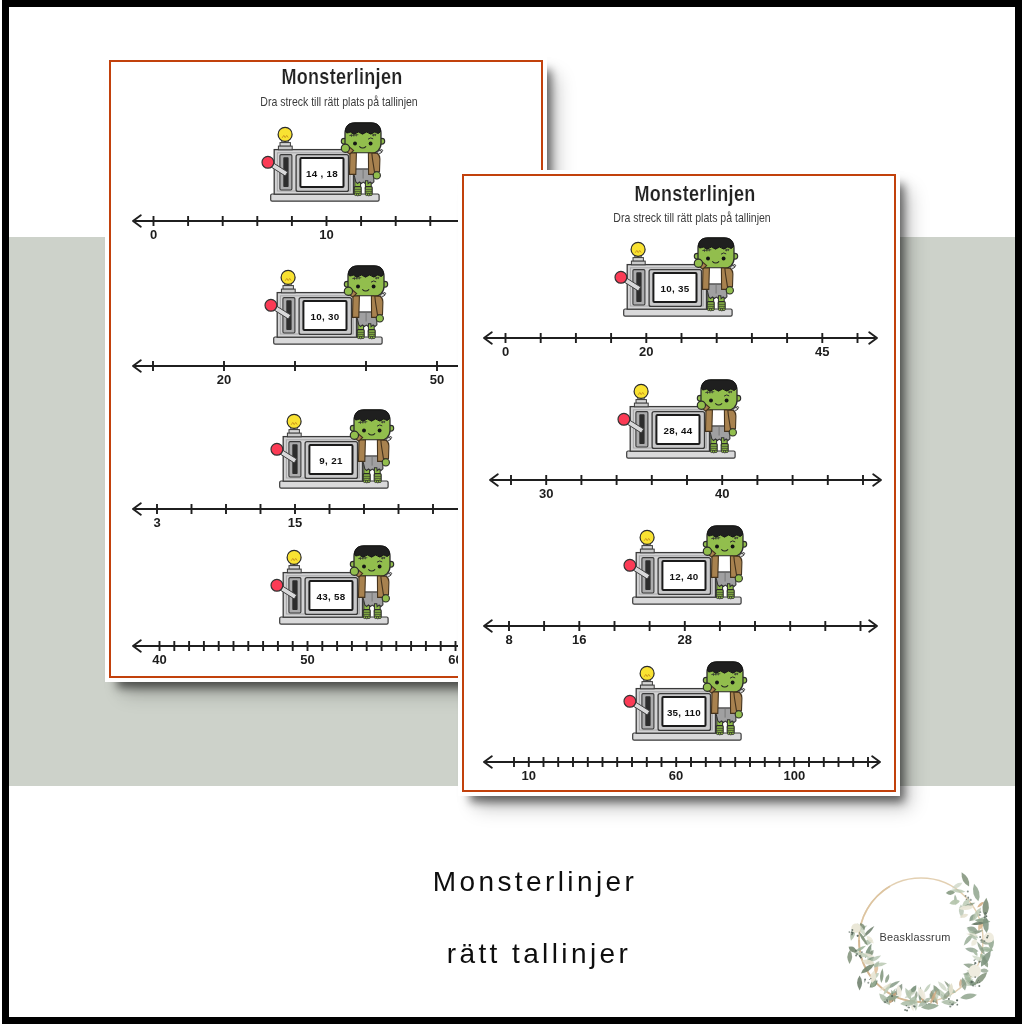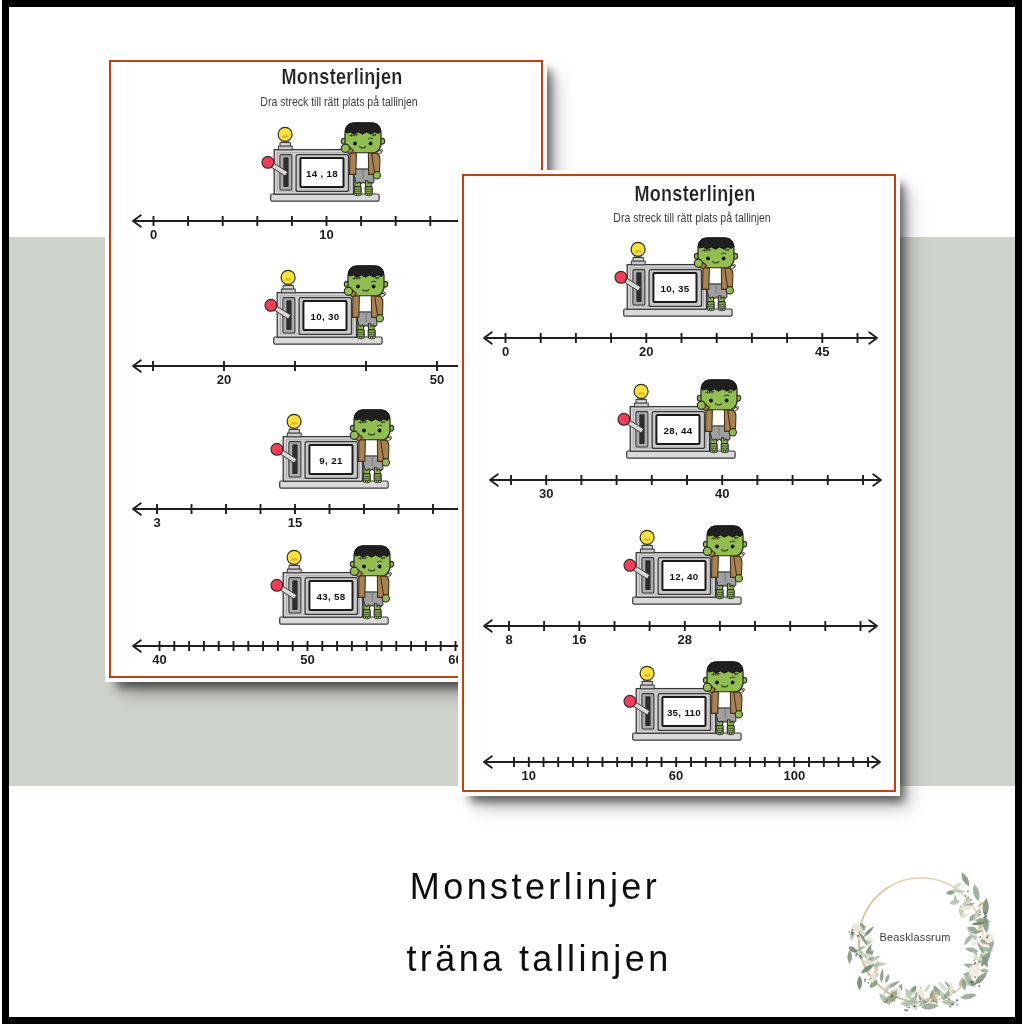--- a/index.html
+++ b/index.html
@@ -15,21 +15,21 @@
 .ttl { width:0; height:0; overflow:visible; }
 .ttl span { display:inline-block; white-space:nowrap; transform:translateX(-50%) scaleX(0.8);
   font-size:22.5px; font-weight:bold; color:#222; letter-spacing:0.4px; -webkit-text-stroke:0.2px #fff; }
 .sub { width:0; height:0; overflow:visible; }
 .sub span { display:inline-block; white-space:nowrap; transform:translateX(-50%) scaleX(0.78);
   font-size:13.5px; color:#3c3c3c; }
 .mach { overflow:visible; }
 .mt { font-family:"Liberation Sans",sans-serif; font-weight:bold; font-size:9.8px; fill:#111; letter-spacing:0.3px; }
 .nl { overflow:visible; }
 .tl { font-family:"Liberation Sans",sans-serif; font-weight:bold; font-size:13px; fill:#1d1d1d; }
-.big { position:absolute; white-space:nowrap; font-size:36px; color:#0e0e0e; letter-spacing:3.4px; }
+.big { position:absolute; white-space:nowrap; font-size:28px; color:#0e0e0e; letter-spacing:3.4px; }
 #wreath { position:absolute; left:830px; top:855px; }
 #logotext { position:absolute; left:915px; top:931px; font-size:11.5px; color:#3a3a3a; letter-spacing:0.2px; transform:translateX(-50%) scaleX(0.95); white-space:nowrap; }
 </style></head>
 <body>
 <div id="root">
 <svg width="0" height="0" style="position:absolute">
       <defs>
         <g id="M">
 <rect x="8.7" y="72" width="108.4" height="7.2" rx="1.4" fill="#d9d9da" stroke="#3a3a3a" stroke-width="1.2"></rect>
 <rect x="12.2" y="27.6" width="79.3" height="44.6" fill="#d3d3d4" stroke="#3a3a3a" stroke-width="1.3"></rect>
@@ -188,21 +188,21 @@
           <path d="M9.8,8.3 L2.0,14 L9.8,19.7" fill="none" stroke="#1f1f1f" stroke-width="1.9" stroke-linecap="round" stroke-linejoin="round"></path>
           <path d="M390.2,8.3 L398.0,14 L390.2,19.7" fill="none" stroke="#1f1f1f" stroke-width="1.9" stroke-linecap="round" stroke-linejoin="round"></path>
           <path d="M32.0,9 V19 M46.8,9 V19 M61.5,9 V19 M76.2,9 V19 M91.0,9 V19 M105.8,9 V19 M120.5,9 V19 M135.2,9 V19 M150.0,9 V19 M164.8,9 V19 M179.5,9 V19 M194.2,9 V19 M209.0,9 V19 M223.8,9 V19 M238.5,9 V19 M253.2,9 V19 M268.0,9 V19 M282.8,9 V19 M297.5,9 V19 M312.2,9 V19 M327.0,9 V19 M341.8,9 V19 M356.5,9 V19 M371.2,9 V19 M386.0,9 V19" stroke="#1f1f1f" stroke-width="1.9"></path>
           <text class="tl" x="46.8" y="31.5" text-anchor="middle">10</text>
           <text class="tl" x="194.0" y="31.5" text-anchor="middle">60</text>
           <text class="tl" x="312.3" y="31.5" text-anchor="middle">100</text>
         </svg>
       </div>
     </div>
 <div class="big" style="left:535px;top:865.5px;transform:translateX(-50%)">Monsterlinjer</div>
-<div class="big" style="left:539px;top:938px;transform:translateX(-50%)">träna tallinjen</div>
+<div class="big" style="left:539px;top:938px;transform:translateX(-50%)">rätt tallinjer</div>
 <svg id="wreath" width="170" height="165" viewBox="0 0 170 165">
       <circle cx="91" cy="85" r="62" fill="none" stroke="#e0cbaa" stroke-width="1.4" opacity="0.9"></circle>
       <path d="M29,85 A62,62 0 0 0 91,147" fill="none" stroke="#d3b590" stroke-width="2" opacity="0.9"></path>
       <path d="M29,85 A62,62 0 0 1 60.0,31.3" fill="none" stroke="#dcc29c" stroke-width="1.6" opacity="0.85"></path>
       <path d="M114.4,39.6 Q120.2,36.9 125.0,39.6 Q120.2,42.4 114.4,39.6 Z" transform="rotate(-95 125.0 39.6)" fill="#8fa58d" opacity="0.74"></path>
       <path d="M120.6,27.8 Q127.1,23.6 132.4,27.8 Q127.1,32.0 120.6,27.8 Z" transform="rotate(-29 132.4 27.8)" fill="#ccd6c4" opacity="0.77"></path>
       <path d="M115.8,37.2 Q120.8,32.7 125.0,37.2 Q120.8,41.8 115.8,37.2 Z" transform="rotate(-5 125.0 37.2)" fill="#869a82" opacity="0.90"></path>
       <path d="M120.6,36.8 Q128.8,33.0 135.5,36.8 Q128.8,40.5 120.6,36.8 Z" transform="rotate(7 135.5 36.8)" fill="#b6c6ae" opacity="0.79"></path>
       <path d="M119.1,46.0 Q125.0,40.9 129.8,46.0 Q125.0,51.0 119.1,46.0 Z" transform="rotate(-13 129.8 46.0)" fill="#b6c6ae" opacity="0.95"></path>
       <path d="M117.4,49.5 Q124.8,44.5 130.9,49.5 Q124.8,54.4 117.4,49.5 Z" transform="rotate(-94 130.9 49.5)" fill="#a9bba5" opacity="0.70"></path>

